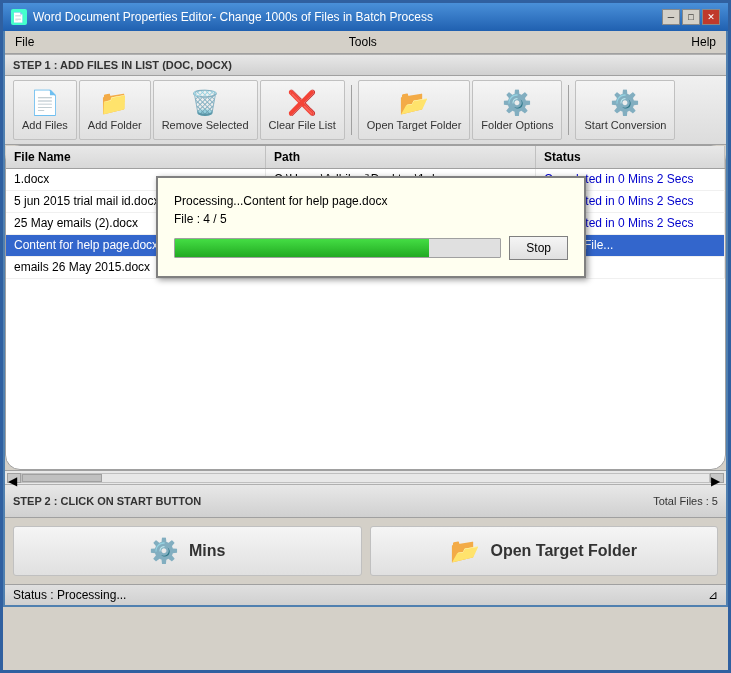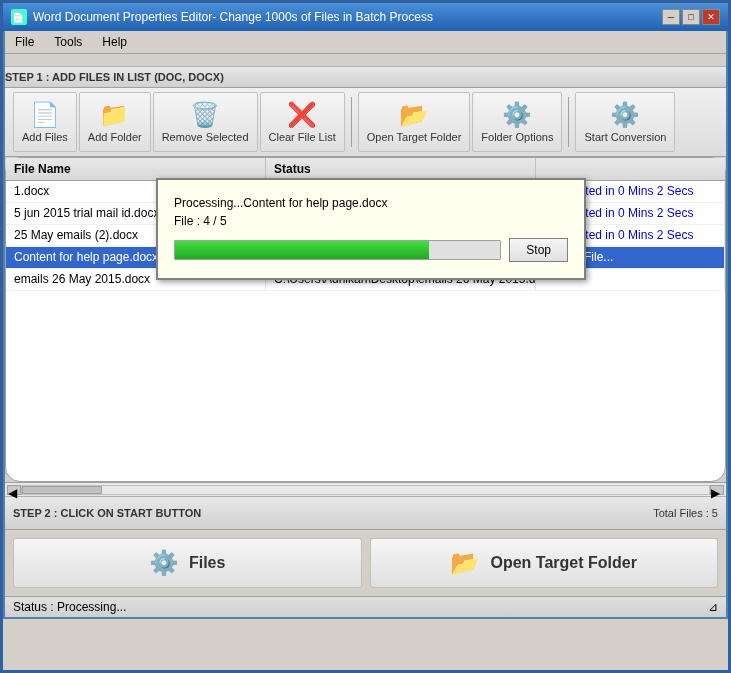--- a/index.html
+++ b/index.html
@@ -43,35 +43,35 @@
       cursor: pointer;
       color: #000;
     }
     .title-btn.close { background: #c0392b; color: white; }
     .menu-bar {
       background: #d4d0c8;
       border-bottom: 1px solid #a0a0a0;
       padding: 2px 4px;
       display: flex;
       gap: 8px;
+      justify-content: space-between;
     }
     .menu-item {
       padding: 2px 6px;
       cursor: pointer;
       font-size: 12px;
     }
     .step-header {
       background: linear-gradient(to bottom, #e8e8e8, #d0d0d0);
       border-top: 1px solid #b0b0b0;
       border-bottom: 1px solid #a0a0a0;
-      padding: 4px 0;
+      padding: 4px 8px;
       font-size: 11px;
       font-weight: bold;
       color: #333;
-      margin-top: 12px;
     }
     .toolbar {
       background: linear-gradient(to bottom, #f0f0f0, #dcdcdc);
       border-bottom: 1px solid #a0a0a0;
       padding: 4px 8px;
       display: flex;
       gap: 2px;
       align-items: center;
     }
     .toolbar-btn {
@@ -128,21 +128,21 @@
       white-space: nowrap;
       overflow: hidden;
     }
     .status-completed { color: #0000cc; }
     .overlay-container {
       position: relative;
       border-radius: 15px;
     }
     .progress-dialog {
       position: absolute;
-      top: 20px;
+      top: 30px;
       left: 150px;
       width: 430px;
       background: #fffff0;
       border: 2px solid #808080;
       box-shadow: 2px 2px 6px rgba(0,0,0,0.4);
       padding: 16px;
       z-index: 10;
     }
     .progress-text { font-size: 12px; margin-bottom: 4px; color: #000; }
     .progress-bar-container {
@@ -291,20 +291,21 @@
       <div class="toolbar-separator"></div>
       <button class="toolbar-btn" style="min-width:75px">
         <span class="icon">⚙️</span>
         <span>Start Conversion</span>
       </button>
     </div>
 
     <div class="main-content overlay-container">
       <div class="file-list-header">
         <div>File Name</div>
+        <div>Path</div>
         <div>Status</div>
       </div>
       <div class="file-list-body" id="file-list-body">
       <div class="file-row">
             <div>1.docx</div>
             <div>C:\Users\Adhikari\Desktop\1.docx</div>
             <div class="status-completed">Completed in 0 Mins 2 Secs</div>
           </div>
           <div class="file-row">
             <div>5 jun 2015 trial mail id.docx</div>
@@ -349,21 +350,21 @@
     </div>
 
     <div class="step2-header">
       <span>STEP 2 : CLICK ON START BUTTON</span>
       <span class="total-files">Total Files : 5</span>
     </div>
 
     <div class="bottom-toolbar">
       <button class="bottom-btn">
         <span class="btn-icon">⚙️</span>
-        <span>Files</span>
+        <span>Mins</span>
       </button>
       <button class="bottom-btn">
         <span class="btn-icon">📂</span>
         <span>Open Target Folder</span>
       </button>
     </div>
 
     <div class="status-bar">
       <span>Status :  Processing...</span>
       <span>⊿</span>

